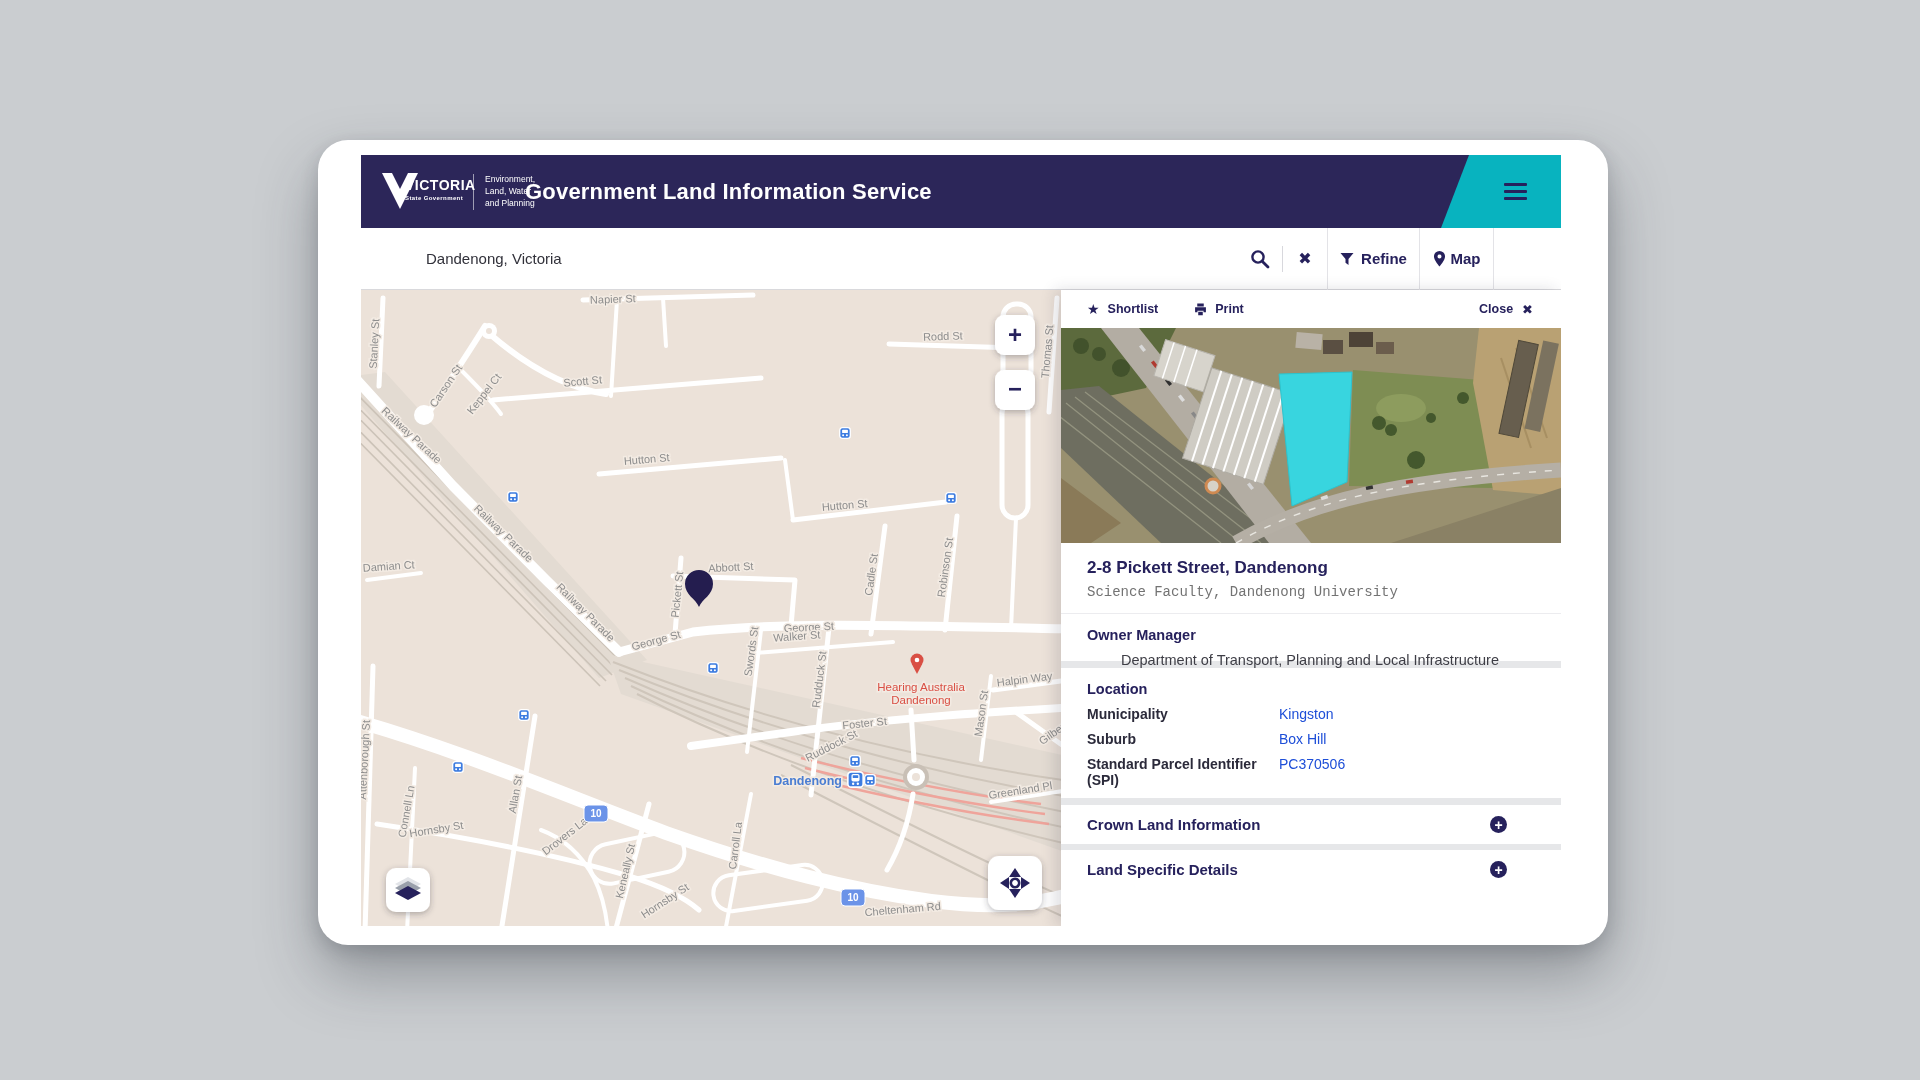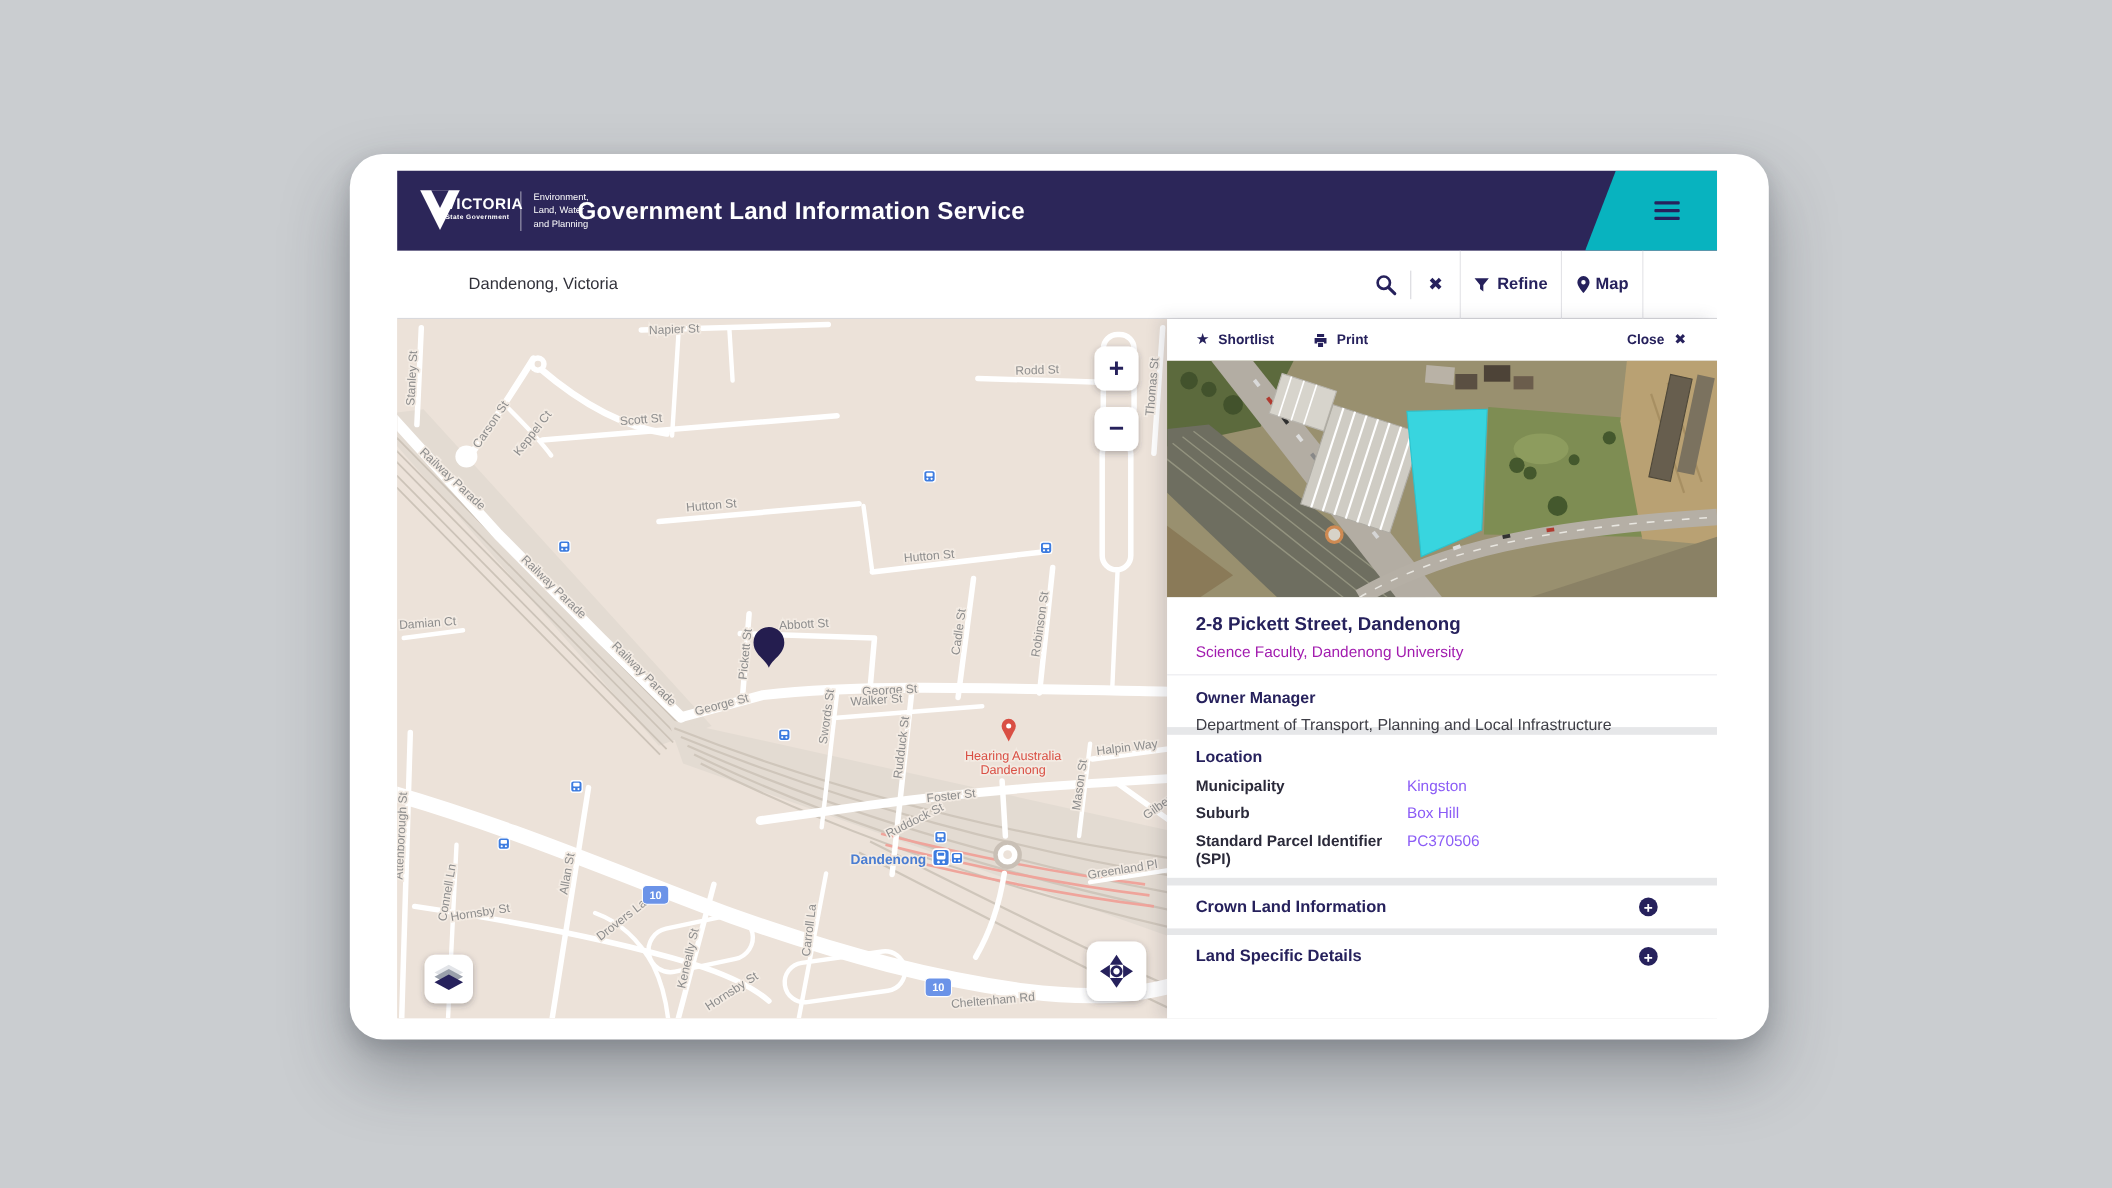--- a/index.html
+++ b/index.html
@@ -48,28 +48,28 @@
   .tb { height:38px; background:#fff; display:flex; align-items:center; padding:0 28px 0 26px; flex:0 0 auto; }
   .tb-item { display:flex; align-items:center; gap:8px; font-size:12.5px; font-weight:700; color:#26215c; cursor:pointer; }
   .tb-print { margin-left:36px; }
   .tb-close { margin-left:auto; display:flex; align-items:center; gap:9px; font-size:12.5px; font-weight:700; color:#26215c; cursor:pointer; }
   .star-glyph { font-family:"DejaVu Sans",sans-serif; font-size:14px; color:#26215c; line-height:1; }
   .x-small { font-family:"DejaVu Sans",sans-serif; font-size:13px; font-weight:700; color:#26215c; line-height:1; }
   .aerial { height:215px; flex:0 0 auto; background:#99906f; cursor:pointer; }
   .card { background:#fff; padding-left:26px; padding-right:26px; flex:0 0 auto; }
   .address-card { height:70px; padding-top:15px; }
   .addr { font-size:17px; font-weight:700; color:#26215c; }
-  .addr-sub { font-size:14px; color:#a21caf; margin-top:6px; }
+  .addr-sub { font-size:14px; color:#737373; margin-top:6px;font-family:Liberation Mono, monospace; }
   .owner-card { height:48px; padding-top:13px; border-top:1px solid #ececef; }
   .sec-h { font-size:14.5px; font-weight:700; color:#26215c; }
-  .owner-val { font-size:14.5px; color:#3e3e46; margin-top:9px; }
+  .owner-val { font-size:14.5px; color:#3e3e46; margin-top:9px;margin-left:34px; }
   .location-card { height:130px; padding-top:13px; margin-top:7px; }
   .loc-row { display:flex; margin-top:9px; }
   .loc-label { width:192px; font-size:14px; font-weight:700; color:#2b2a3a; line-height:16px; }
-  .loc-value { font-size:14px; color:#8b5cf6; }
+  .loc-value { font-size:14px; color:#1d4ed8; }
   .accordion { display:flex; align-items:center; cursor:pointer; padding-right:54px; }
   .accordion-1 { height:39px; margin-top:7px; }
   .accordion-2 { height:60px; margin-top:6px; align-items:flex-start; padding-top:11px; flex:1 1 auto; }
   .acc-label { font-size:15px; font-weight:700; color:#26215c; }
   .plus-circle { margin-left:auto; width:17px; height:17px; border-radius:50%; background:#26215c; color:#fff;
                  display:flex; align-items:center; justify-content:center; font-size:14px; font-weight:700; line-height:1; }
 
   svg text { font-family:"Liberation Sans", sans-serif; }
   text.street { font-size:11px; fill:#8d8d8d; stroke:#f3ebe3; stroke-width:3px; paint-order:stroke; }
   text.station { font-size:12.5px; font-weight:700; fill:#4a7dd2; stroke:#f3ebe3; stroke-width:3px; paint-order:stroke; }

